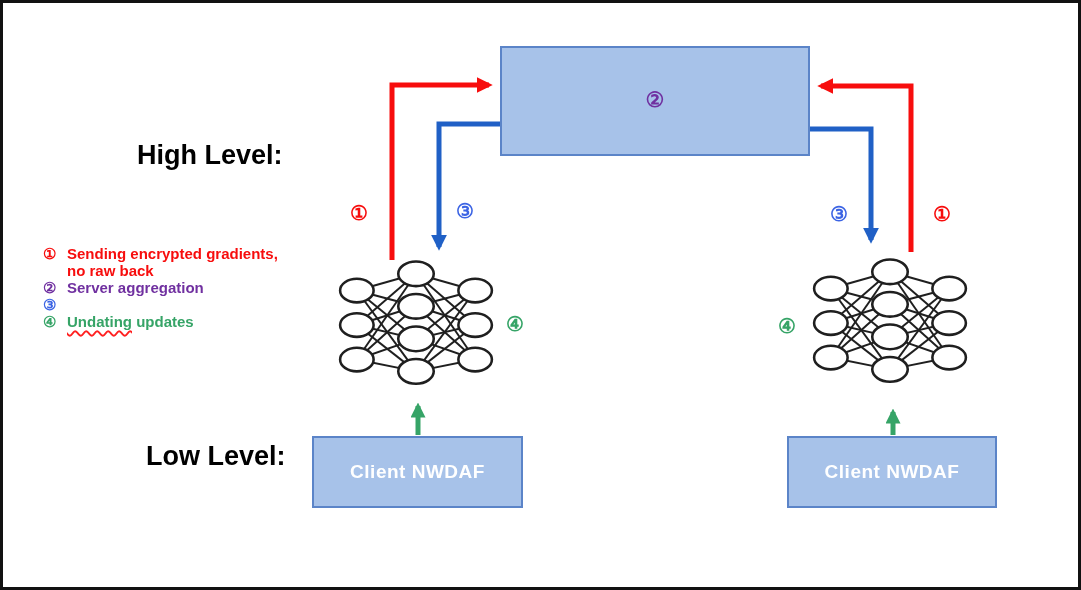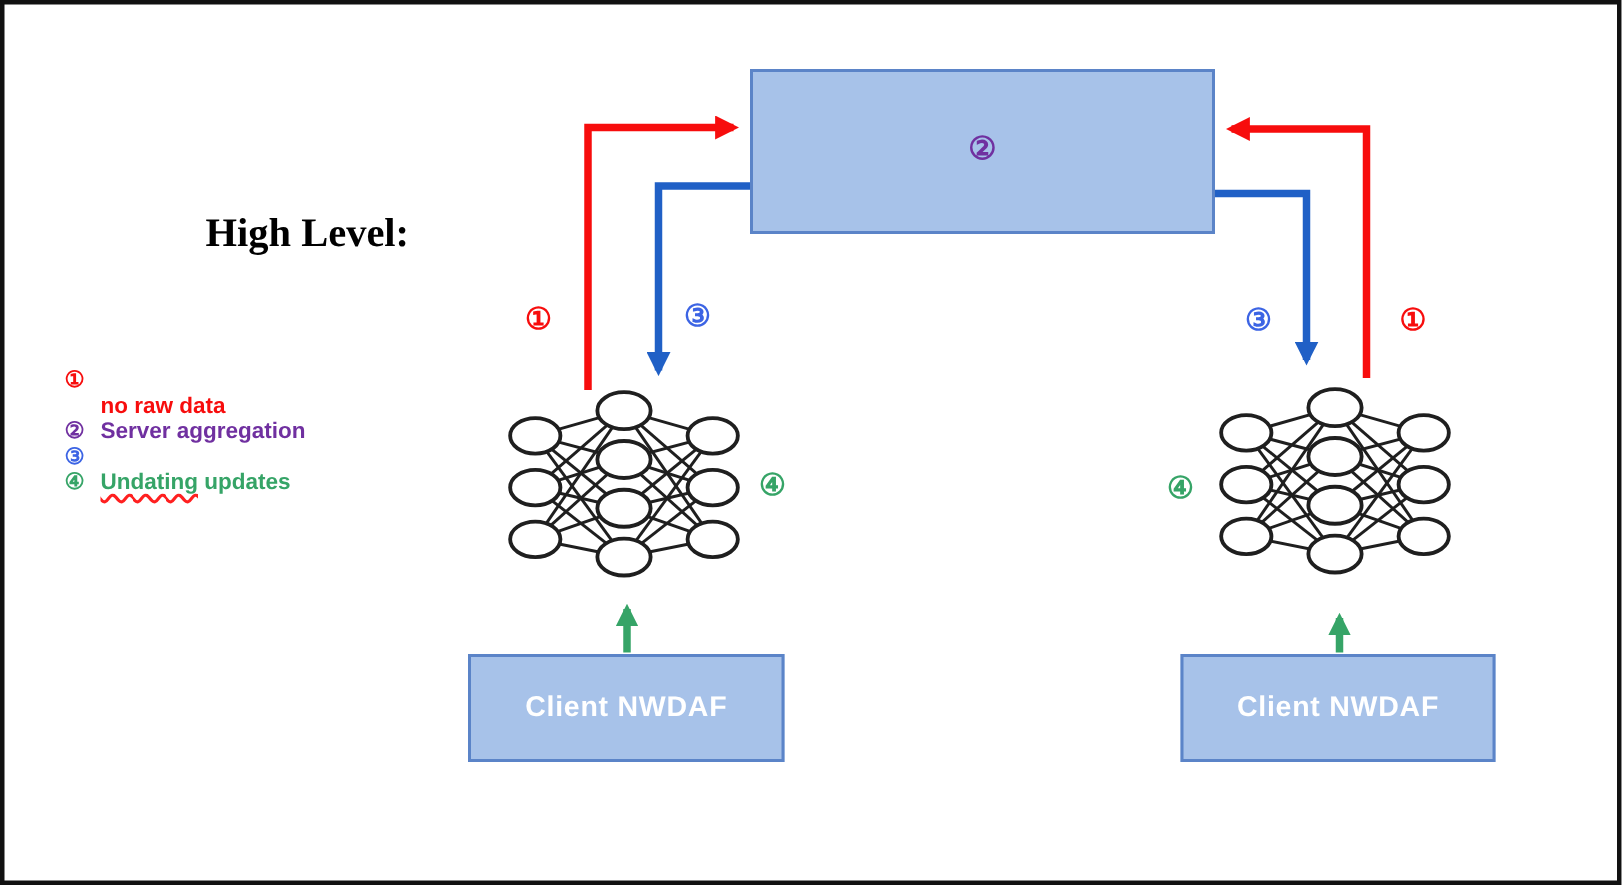--- a/index.html
+++ b/index.html
@@ -31,21 +31,21 @@
   }
   .server-box{left:497px;top:43px;width:310px;height:110px;}
   .server-box .step-marker{font-size:21px;font-weight:bold;color:var(--purple);line-height:1.1;margin-bottom:2px;}
   .server-box .box-title{font-size:29px;letter-spacing:0.5px;}
   .client-box{height:72px;justify-content:center;}
   .client-box .box-title{font-size:19px;letter-spacing:0.5px;}
   .client-left{left:309px;top:433px;width:211px;}
   .client-right{left:784px;top:433px;width:210px;}
 
   .level-label{position:absolute;font-size:27px;font-weight:bold;color:#000;}
-  .level-high{left:134px;top:137px;font-family:Liberation Serif, serif;}
+  .level-high{left:134px;top:137px;}
   .level-low{left:143px;top:438px;}
 
   .legend{position:absolute;left:40px;top:242px;width:290px;}
   .legend-row{display:flex;align-items:flex-start;font-size:15px;font-weight:bold;line-height:17px;}
   .legend-num{width:24px;flex:0 0 24px;font-size:15px;line-height:17px;}
   .legend-text{white-space:nowrap;}
   .lg-red{color:var(--red);}
   .lg-purple{color:var(--purple);}
   .lg-blue{color:var(--blue_text);}
   .lg-green{color:var(--green);}
@@ -97,27 +97,28 @@
     <polyline class="arrow blue" points="807,126 868,126 868,237" marker-end="url(#mk-blue)"></polyline>
     <polyline class="arrow green" points="415,432 415,403" marker-end="url(#mk-green)"></polyline>
     <polyline class="arrow green" points="890,432 890,409" marker-end="url(#mk-green)"></polyline>
   </svg>
 
   <div class="node-box server-box">
     <div class="step-marker">②</div>
   </div>
 
   <div class="level-label level-high">High Level:</div>
+  <div class="level-label level-low">Low Level:</div>
 
   <div class="legend">
     <div class="legend-row lg-red">
       <span class="legend-num">①</span>
       <span class="legend-text">
-        <br>
-        <span>no raw data</span>
+        <span>Sending encrypted gradients,</span><br>
+        <span>no raw back</span>
       </span>
     </div>
     <div class="legend-row lg-purple">
       <span class="legend-num">②</span>
       <span class="legend-text">Server aggregation</span>
     </div>
     <div class="legend-row lg-blue">
       <span class="legend-num">③</span>
     </div>
     <div class="legend-row lg-green">

